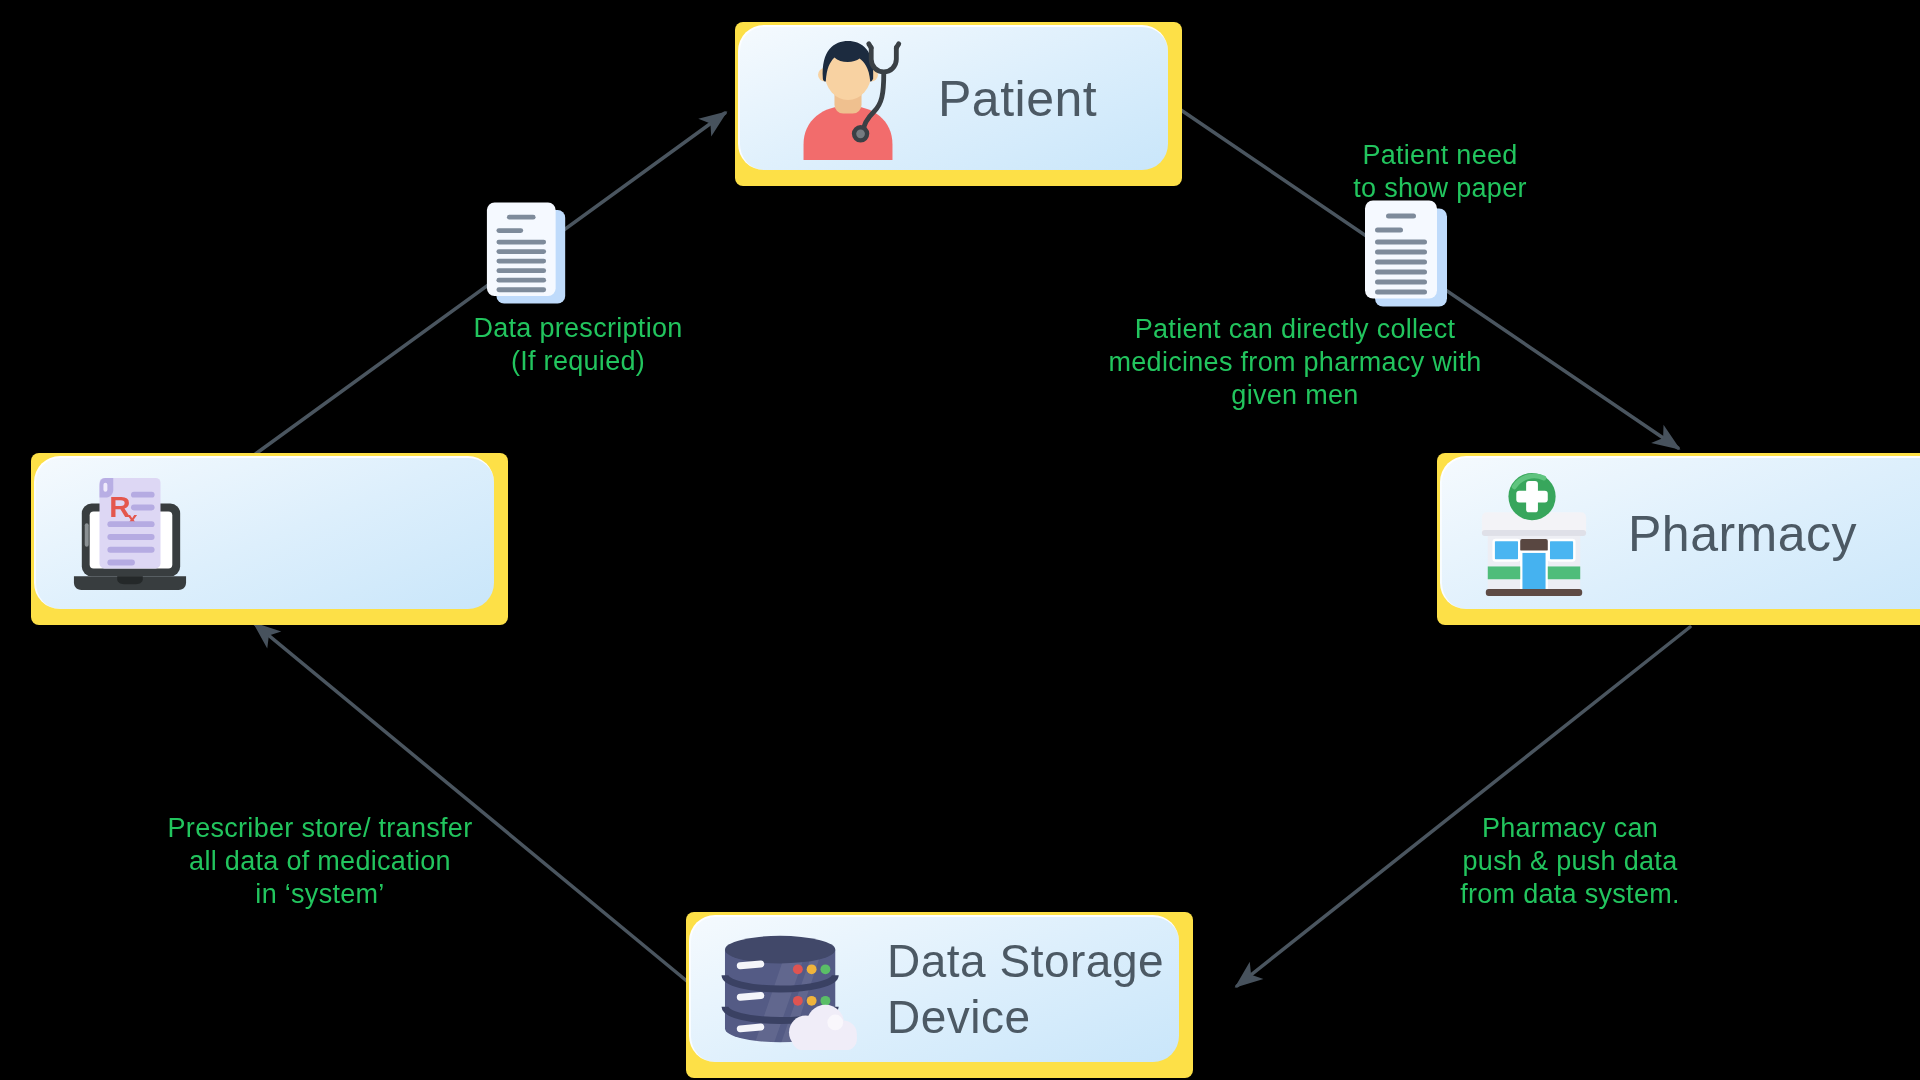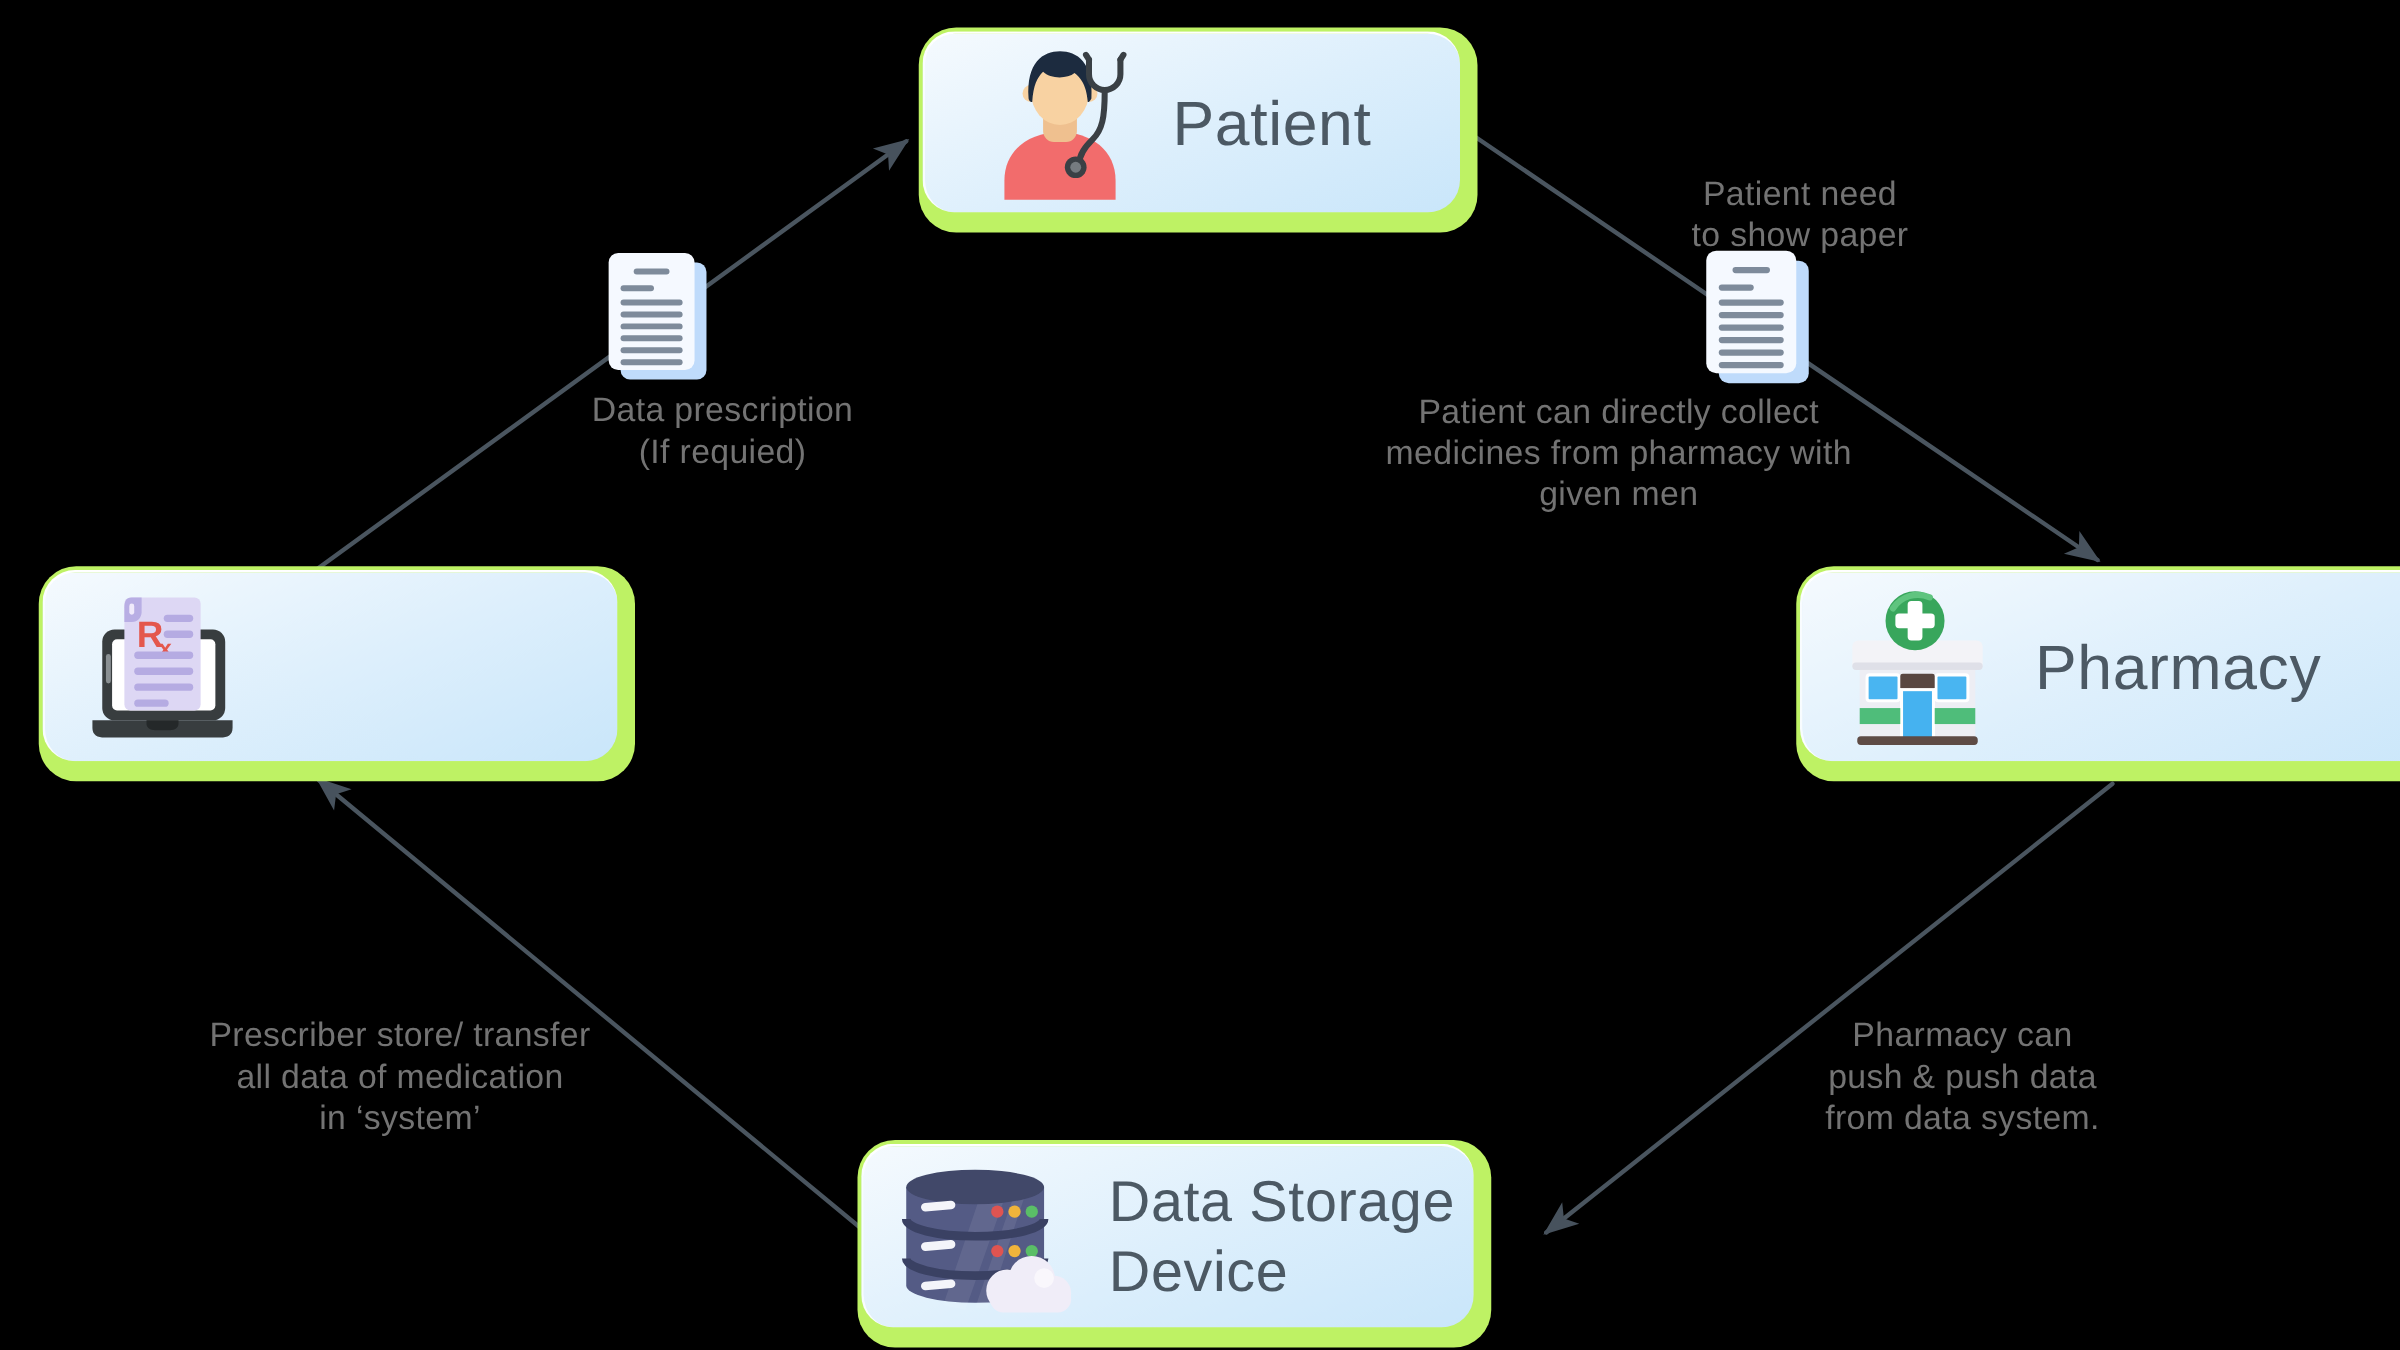--- a/index.html
+++ b/index.html
@@ -5,37 +5,37 @@
   html,body { margin:0; padding:0; background:#000; }
   .stage {
     position:relative; width:1920px; height:1080px; overflow:hidden;
     background:#000000;
     font-family:"Liberation Sans", sans-serif;
   }
   .arrow-layer { position:absolute; left:0; top:0; z-index:1; }
   .paper-icon-wrap { position:absolute; z-index:2; }
   .node {
     position:absolute; z-index:3;
-    background:#bef264; border-radius:30px;
+    background:#fde047; border-radius:8px;
   }
   .node-inner {
     position:absolute; left:3px; top:3px; right:14px; bottom:16px;
     border-radius:26px;
     background:linear-gradient(158deg,#F5FAFE 0%, #DDEFFC 52%, #C9E6FA 100%);
     border-top:2px solid #FFFFFF; border-left:2px solid rgba(255,255,255,0.85);
     display:flex; align-items:center;
   }
   .node-title {
     color:#4C5964; font-size:50px; letter-spacing:0.5px; line-height:1.2;
   }
   .node-title.small { font-size:46px; width:340px; }
   .node-icon { flex:0 0 auto; }
   .edge-label {
     position:absolute; z-index:4; transform:translateX(-50%);
-    color:#737373; font-size:27px; line-height:33px; text-align:center;
+    color:#22c55e; font-size:27px; line-height:33px; text-align:center;
     white-space:pre-line; letter-spacing:0.3px;
   }
   
   #node-patient     { left:735px;  top:22px;  width:447px; height:164px; }
   #node-prescriber  { left:31px;   top:453px; width:477px; height:172px; }
   #node-pharmacy    { left:1437px; top:453px; width:568px; height:172px; }
   #node-datastorage { left:686px;  top:912px; width:507px; height:166px; }
   #node-patient     .node-inner { padding-left:50px; gap:32px; }
   #node-prescriber  .node-inner { padding-left:30px; gap:28px; }
   #node-pharmacy    .node-inner { padding-left:32px; gap:34px; }

